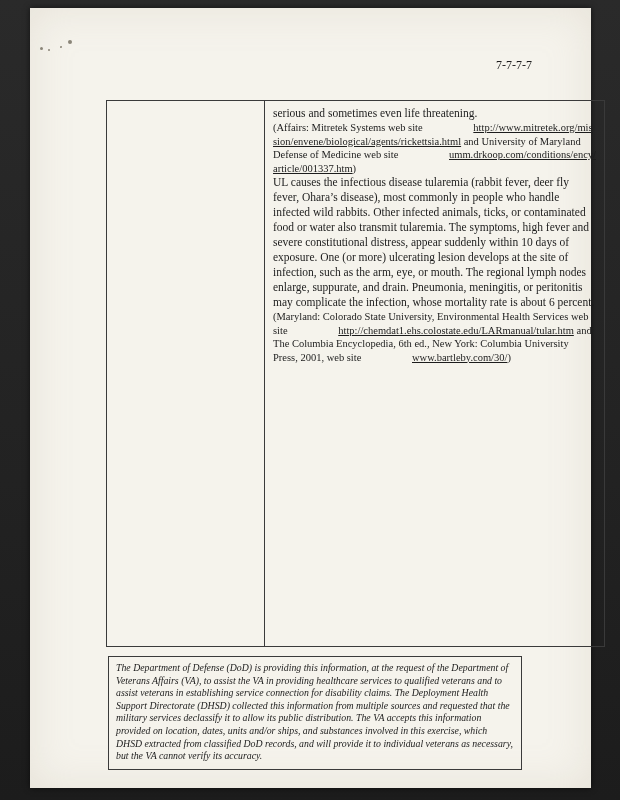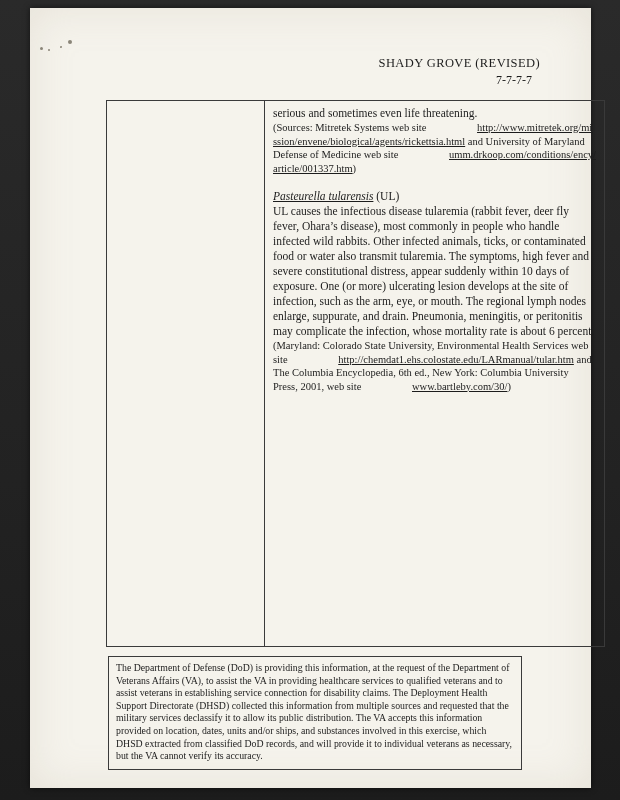--- a/index.html
+++ b/index.html
@@ -46,50 +46,49 @@
   .body-text{font-size:11.5px;line-height:15px;}
   .sources-text{font-size:10.5px;line-height:13.5px;}
   .heading-line{font-size:11.5px;line-height:15px;margin-top:14px !important;}
   .species{font-style:italic;text-decoration:underline;}
   .link{text-decoration:underline;word-break:break-all;margin-left:48px;}
 
   .footer-box{
     position:absolute;left:78px;top:648px;width:414px;
     border:1px solid #3a3a3a;box-sizing:border-box;
     padding:5px 7px 6px 7px;
+    font-style:italic;
   }
   .footer-box p{margin:0;font-size:9.8px;line-height:12.6px;}
 </style>
 </head>
 <body>
 
 <div class="canvas">
   <div class="paper">
 
     <div class="pencil">
       <i class="d1"></i>
         <i class="d2"></i>
         <i class="d3"></i>
         <i class="d4"></i>
     </div>
 
     <div class="header">
-      <div class="title">SHADY GROVE (REVISED)</div>
       <div class="pagenum">7-7-7-7</div>
     </div>
 
     <div class="ctable">
       <div class="cell-left"></div>
       <div class="cell-right">
 
         <p class="body-text">serious and sometimes even life threatening.</p>
 
-        <p class="sources-text"><span>(Sources:  Mitretek Systems web site </span><span class="link">http://www.mitretek.org/mission/envene/biological/agents/rickettsia.html</span><span> and University of Maryland Defense of Medicine web site </span><span class="link">umm.drkoop.com/conditions/ency/article/001337.htm</span><span>)</span></p>
+        <p class="sources-text"><span>(Affairs:  Mitretek Systems web site </span><span class="link">http://www.mitretek.org/mission/envene/biological/agents/rickettsia.html</span><span> and University of Maryland Defense of Medicine web site </span><span class="link">umm.drkoop.com/conditions/ency/article/001337.htm</span><span>)</span></p>
 
-        <p class="heading-line"><span class="species">Pasteurella tularensis</span><span> (UL)</span></p>
 
         <p class="body-text">UL causes the infectious disease tularemia (rabbit fever, deer fly fever, Ohara’s disease), most commonly in people who handle infected wild rabbits.  Other infected animals, ticks, or contaminated food or water also transmit tularemia.  The symptoms, high fever and severe constitutional distress, appear suddenly within 10 days of exposure.  One (or more) ulcerating lesion develops at the site of infection, such as the arm, eye, or mouth.  The regional lymph nodes enlarge, suppurate, and drain.  Pneumonia, meningitis, or peritonitis may complicate the infection, whose mortality rate is about 6 percent.</p>
 
         <p class="sources-text"><span>(Maryland:  Colorado State University, Environmental Health Services web site </span><span class="link">http://chemdat1.ehs.colostate.edu/LARmanual/tular.htm</span><span> and The Columbia Encyclopedia, 6th ed., New York: Columbia University Press, 2001, web site </span><span class="link">www.bartleby.com/30/</span><span>)</span></p>
 
       </div>
     </div>
 
     <div class="footer-box">
       <p>The Department of Defense (DoD) is providing this information, at the request of the Department of Veterans Affairs (VA), to assist the VA in providing healthcare services to qualified veterans and to assist veterans in establishing service connection for disability claims.  The Deployment Health Support Directorate (DHSD) collected this information from multiple sources and requested that the military services declassify it to allow its public distribution.  The VA accepts this information provided on location, dates, units and/or ships, and substances involved in this exercise, which DHSD extracted from classified DoD records, and will provide it to individual veterans as necessary, but the VA cannot verify its accuracy.</p>

